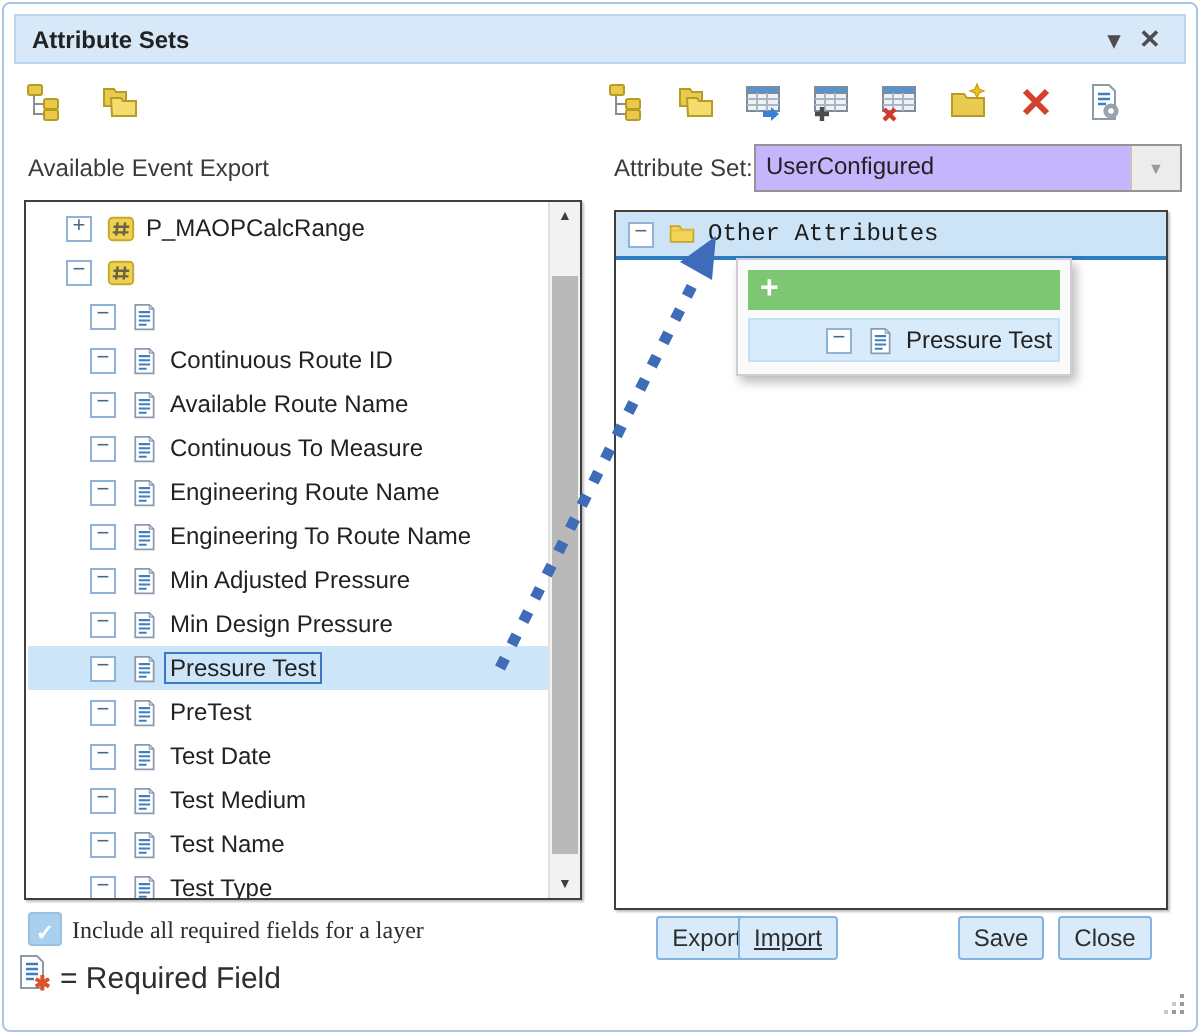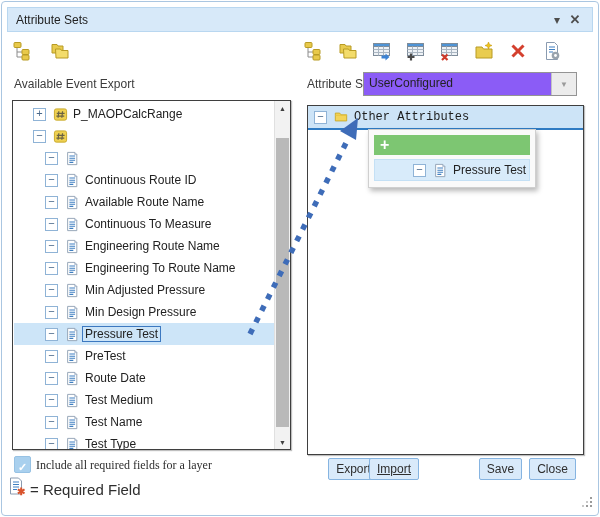--- a/index.html
+++ b/index.html
@@ -2,40 +2,40 @@
 <html><head>
 <meta charset="utf-8">
 <style>
   html,body{margin:0;padding:0;background:#fff;width:600px;height:517px;overflow:hidden;
     font-family:"Liberation Sans",sans-serif;-webkit-font-smoothing:antialiased;}
   #app{position:relative;width:600px;height:517px;background:#fff;}
   #frame{position:absolute;inset:1px;border:1px solid #aac6e1;border-radius:4px;pointer-events:none;}
 
   
   #titlebar{position:absolute;left:7px;top:7px;width:584px;height:23px;background:#d7e9f9;
-    border:1px solid #b9d7f0;display:flex;align-items:center;}
+    border:1px solid #b9d7f0;display:flex;align-items:center;font-weight:bold;}
   #titlebar .ttl{font-size:12px;color:#222;padding-left:8px;flex:1;}
   .tb-btn{width:18px;height:18px;display:flex;align-items:center;justify-content:center;
     color:#4d4d4d;cursor:default;}
   .caret:before{content:"▾";font-size:12px;}
   .closex:before{content:"✕";font-size:13px;font-weight:bold;}
   #titlebar .sp{width:8px;}
 
   
   .toolbar{position:absolute;top:38px;height:26px;display:flex;align-items:center;}
   #toolbar-left{left:12px;gap:16px;}
   #toolbar-right{left:303px;gap:13px;}
   .tool{width:21px;height:21px;display:flex;align-items:center;justify-content:center;}
 
   
   .sec-label{position:absolute;top:77px;font-size:12px;color:#3c3c3c;}
   #lbl-avail{left:14px;}
   #lbl-attrset{left:307px;}
-  #combo{position:absolute;left:363px;top:72px;width:212px;height:22px;border:1px solid #949494;
-    background:#8b5cf6;display:flex;}
+  #combo{position:absolute;left:377px;top:72px;width:212px;height:22px;border:1px solid #949494;
+    background:#c4b5fd;display:flex;}
   #combo .val{flex:1;font-size:12px;color:#222;line-height:20px;padding-left:5px;white-space:nowrap;overflow:hidden;}
   #combo .dd{width:24px;background:#ececec;border-left:1px solid #c3c3c3;display:flex;align-items:center;justify-content:center;}
   #combo .dd:before{content:"▼";font-size:8px;color:#9a9a9a;}
 
   
   #left-panel{position:absolute;left:12px;top:100px;width:277px;height:348px;border:1px solid #3f3f3f;
     background:#fff;overflow:hidden;box-shadow:1px 1px 1px rgba(0,0,0,.25);}
   #tree{position:absolute;left:0;top:0;right:15px;bottom:0;overflow:hidden;}
   .trow{position:absolute;left:1px;right:0;height:22px;display:flex;align-items:center;}
   .trow.sel{background:#cde5f8;}
@@ -315,21 +315,21 @@
         </div>
         <div class="trow" style="top: 266px;">
           <span class="tg lvl2">−</span>
           <span class="ic">
             <svg viewBox="0 0 16 16" width="14" height="15">
               <path d="M3 1h8l2.5 2.5V15H3z" fill="#fff" stroke="#8a9bb0"></path>
               <path d="M11 1l2.5 2.5H11z" fill="#dce6f2" stroke="#8a9bb0" stroke-width=".6"></path>
               <path d="M5 5.2h6.5M5 7.6h6.5M5 10h6.5M5 12.4h4.5" stroke="#3f7fc1" stroke-width="1.2" fill="none"></path>
             </svg>
           </span>
-          <span class="lb">Route Date</span>
+          <span class="lb">Test Date</span>
         </div>
         <div class="trow" style="top: 288px;">
           <span class="tg lvl2">−</span>
           <span class="ic">
             <svg viewBox="0 0 16 16" width="14" height="15">
               <path d="M3 1h8l2.5 2.5V15H3z" fill="#fff" stroke="#8a9bb0"></path>
               <path d="M11 1l2.5 2.5H11z" fill="#dce6f2" stroke="#8a9bb0" stroke-width=".6"></path>
               <path d="M5 5.2h6.5M5 7.6h6.5M5 10h6.5M5 12.4h4.5" stroke="#3f7fc1" stroke-width="1.2" fill="none"></path>
             </svg>
           </span>

